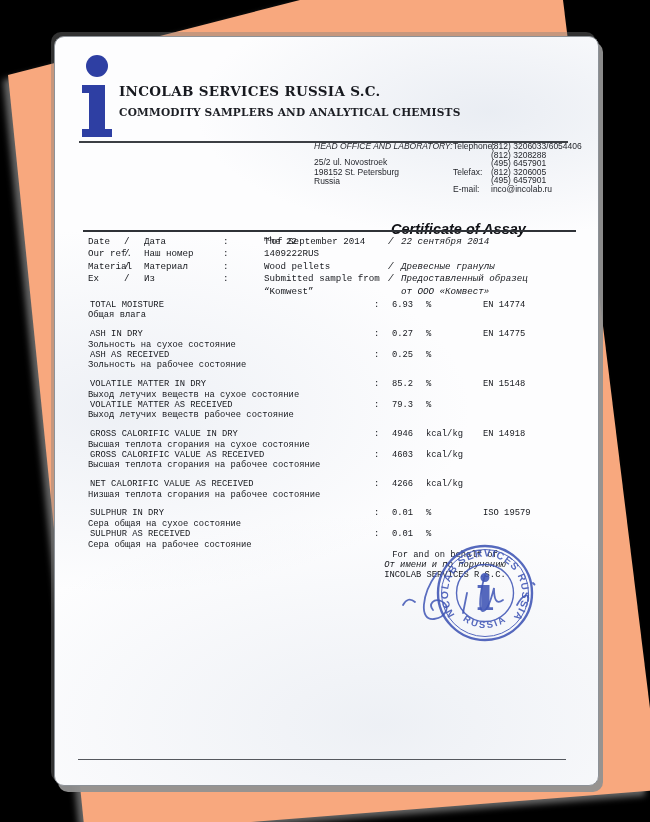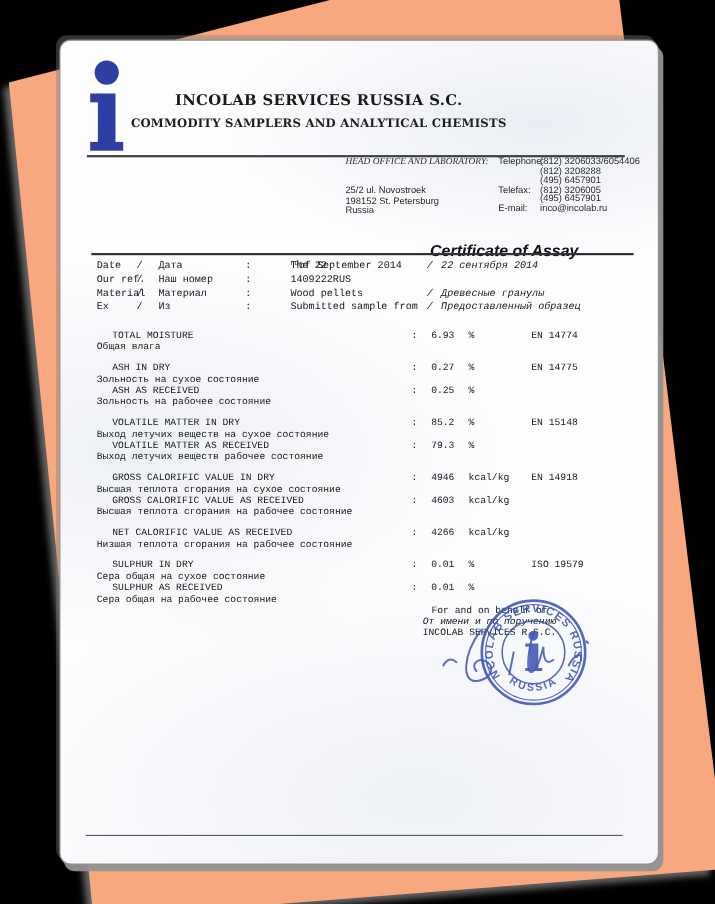--- a/index.html
+++ b/index.html
@@ -22,27 +22,27 @@
     box-shadow:4px 6px 0 rgba(145,145,145,.95), -3px -4px 0 rgba(125,125,125,.40);}
 
   
   .logo{position:absolute;left:26px;top:18px;width:34px;height:88px;}
   .logo .dot{position:absolute;left:5px;top:0;width:22px;height:22px;border-radius:50%;background:var(--logo,#2e3fa3);}
   .logo .stem{position:absolute;left:8px;top:30px;width:16px;height:50px;background:var(--logo,#2e3fa3);}
   .logo .serif-top{position:absolute;left:1px;top:30px;width:8px;height:8px;background:var(--logo,#2e3fa3);}
   .logo .serif-bot{position:absolute;left:1px;top:74px;width:30px;height:8px;background:var(--logo,#2e3fa3);}
 
   .company{position:absolute;left:64px;top:46px;font-family:"DejaVu Serif",serif;font-weight:bold;
-    font-size:13.5px;color:#17191f;letter-spacing:.3px;white-space:nowrap;margin-left:40px;}
+    font-size:13.5px;color:#17191f;letter-spacing:.3px;white-space:nowrap;}
   .tagline{position:absolute;left:64px;top:69px;font-family:"DejaVu Serif",serif;font-weight:bold;
     font-size:10.6px;color:#1c1e24;letter-spacing:.2px;white-space:nowrap;}
   .rule-top{position:absolute;left:24px;top:104px;width:489px;height:1.5px;background:#3c3f44;}
 
   .office{position:absolute;left:259px;top:105px;font-size:8.5px;color:#26282e;line-height:9.4px;white-space:nowrap;}
-  .office .office-label{font-style:italic;margin-bottom:17px;font-family:Liberation Serif, serif;}
+  .office .office-label{font-style:italic;margin-bottom:7px;}
   .contact{position:absolute;left:398px;top:105px;font-size:8.5px;color:#26282e;line-height:8.6px;white-space:nowrap;}
   .c-row{display:flex;}
   .c-label{display:inline-block;width:38px;flex:0 0 38px;}
 
   .title{position:absolute;left:336px;top:184px;font-family:"Liberation Sans",sans-serif;
     font-style:italic;font-weight:bold;font-size:14.5px;color:#101116;white-space:nowrap;}
   .rule-title{position:absolute;left:28px;top:193px;width:493px;height:1.5px;background:#2f3237;}
 
   
   .meta{position:absolute;left:33px;top:199px;width:500px;font-family:"Liberation Mono",monospace;
@@ -57,21 +57,21 @@
   .m-sl2{left:300px;font-style:italic;}
   .m-ruval{left:313px;font-style:italic;}
   .m-val sup{font-size:6.3px;}
 
   
   .assay{position:absolute;left:33px;top:263px;width:505px;font-family:"Liberation Mono",monospace;
     font-size:8.8px;color:#16181d;}
   .a-row{position:relative;height:20.8px;white-space:nowrap;}
   .a-row.gap{margin-top:8.4px;}
   .a-row span{position:absolute;top:0;}
-  .a-en{left:14px;}
+  .a-en{left:2px;}
   .a-col{left:286px;}
   .a-val{left:304px;}
   .a-unit{left:338px;}
   .a-std{left:395px;}
   .a-ru{position:absolute;left:0;top:10.4px;}
 
   
   .sig-block{position:absolute;left:310px;top:514px;width:160px;text-align:center;
     font-family:"Liberation Mono",monospace;font-size:8.8px;line-height:9.8px;color:#16181d;white-space:nowrap;}
   .sig-line2{font-style:italic;}
@@ -165,20 +165,24 @@
         <span class="m-ruval">Древесные гранулы</span>
       </div>
       <div class="m-row">
         <span class="m-en">Ex</span>
         <span class="m-sl">/</span>
         <span class="m-ru">Из</span>
         <span class="m-col">:</span>
         <span class="m-val">Submitted sample from</span>
         <span class="m-sl2">/</span>
         <span class="m-ruval">Предоставленный образец</span>
+      </div>
+      <div class="m-row">
+        <span class="m-val">“Komwest”</span>
+        <span class="m-ruval">от ООО «Комвест»</span>
       </div>
     </div>
 
     <div class="assay">
       <div class="a-row">
         <span class="a-en">TOTAL MOISTURE</span>
         <span class="a-col">:</span>
         <span class="a-val">6.93</span>
         <span class="a-unit">%</span>
         <span class="a-std">EN 14774</span>

